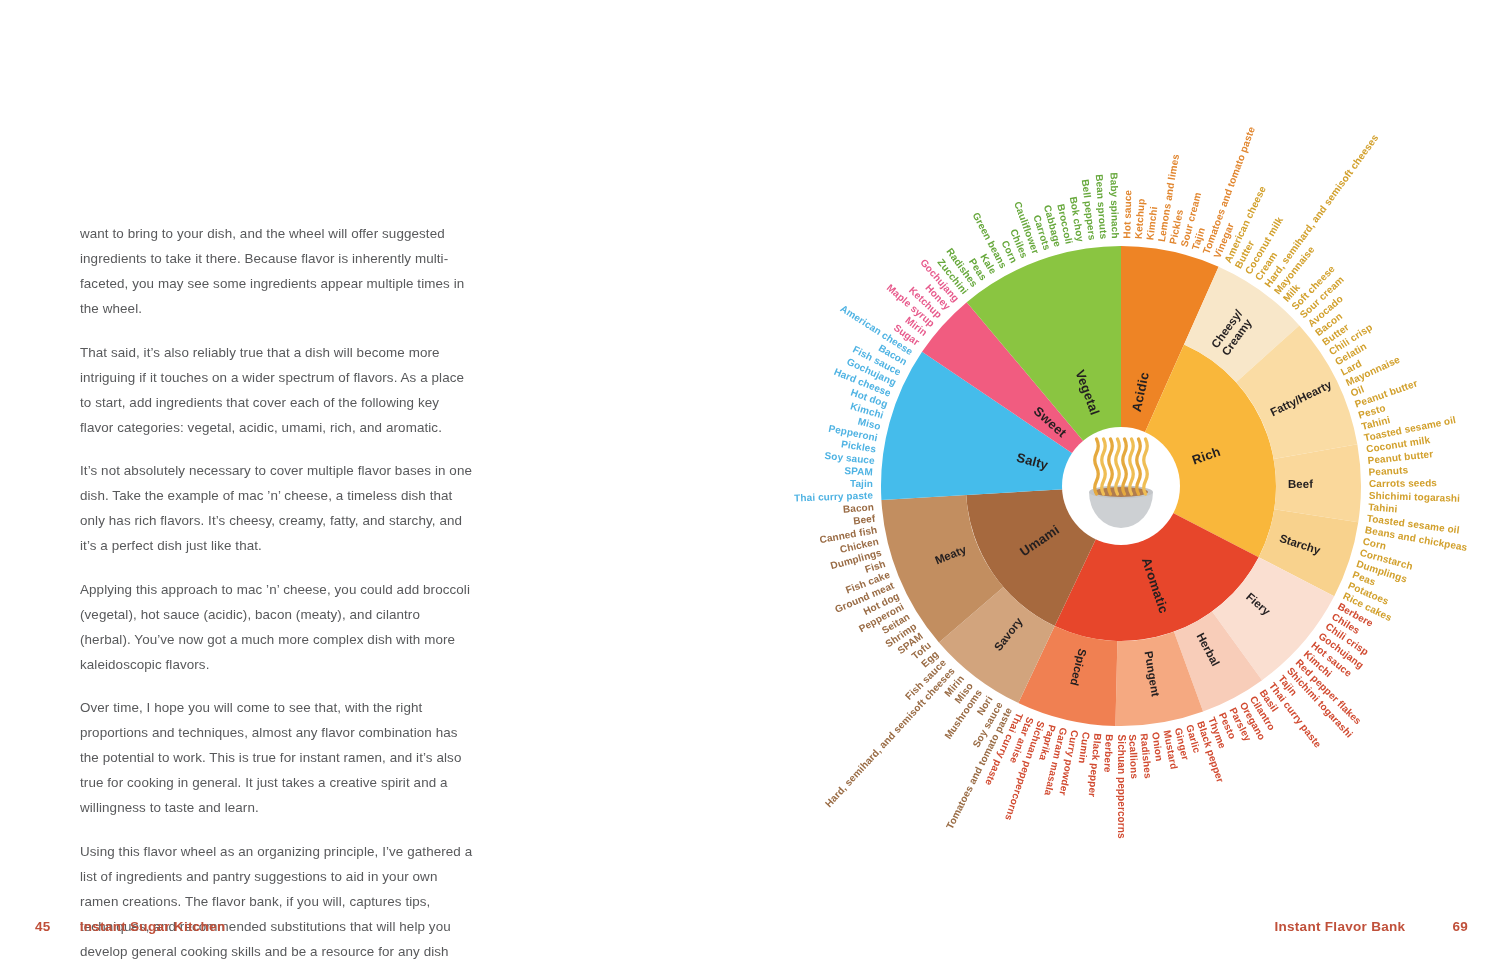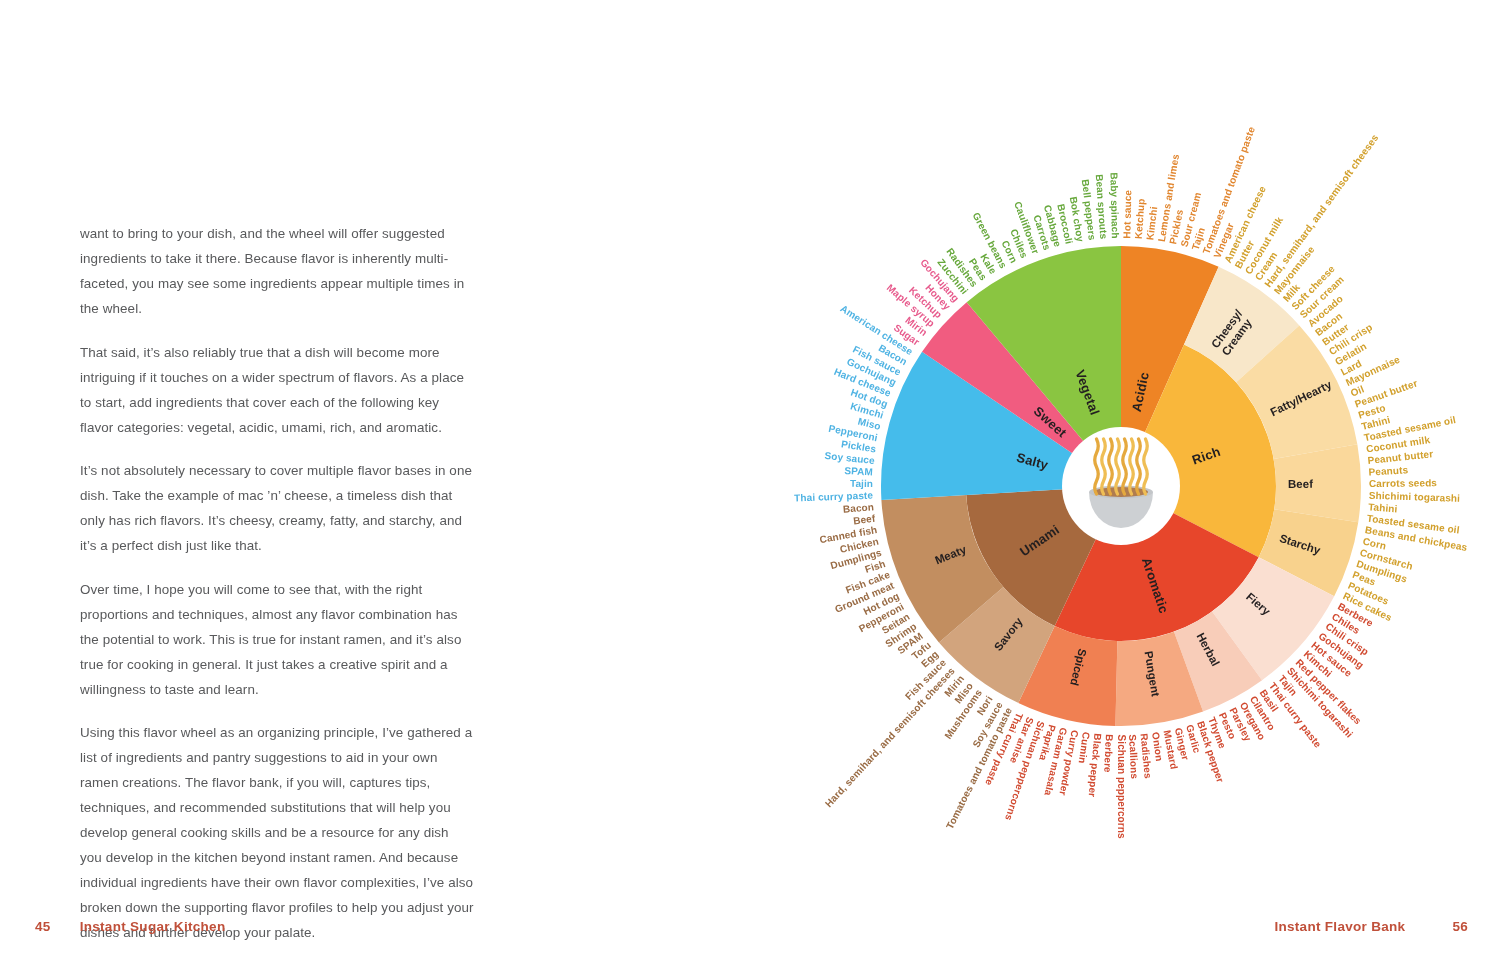--- a/index.html
+++ b/index.html
@@ -20,20 +20,21 @@
   .subcategory-label{font-size:11.5px;font-weight:700}
 </style>
 </head>
 <body style="--accent: #C0503A;">
 
 <section>
   <div class="body-text">
     <p>want to bring to your dish, and the wheel will offer suggested ingredients to take it there. Because flavor is inherently multi-faceted, you may see some ingredients appear multiple times in the wheel.</p>
     <p>That said, it’s also reliably true that a dish will become more intriguing if it touches on a wider spectrum of flavors. As a place to start, add ingredients that cover each of the following key flavor categories: vegetal, acidic, umami, rich, and aromatic.</p>
     <p>It’s not absolutely necessary to cover multiple flavor bases in one dish. Take the example of mac ’n’ cheese, a timeless dish that only has rich flavors. It’s cheesy, creamy, fatty, and starchy, and it’s a perfect dish just like that.</p>
+    <p>Applying this approach to mac ’n’ cheese, you could add broccoli (vegetal), hot sauce (acidic), bacon (meaty), and cilantro (herbal). You’ve now got a much more complex dish with more kaleidoscopic flavors.</p>
     <p>Over time, I hope you will come to see that, with the right proportions and techniques, almost any flavor combination has the potential to work. This is true for instant ramen, and it’s also true for cooking in general. It just takes a creative spirit and a willingness to taste and learn.</p>
     <p>Using this flavor wheel as an organizing principle, I’ve gathered a list of ingredients and pantry suggestions to aid in your own ramen creations. The flavor bank, if you will, captures tips, techniques, and recommended substitutions that will help you develop general cooking skills and be a resource for any dish you develop in the kitchen beyond instant ramen. And because individual ingredients have their own flavor complexities, I’ve also broken down the supporting flavor profiles to help you adjust your dishes and further develop your palate.</p>
   </div>
   <footer class="page-footer footer-left">
     <span>45</span><span class="running">Instant Sugar Kitchen</span>
   </footer>
 </section>
 
 <section>
   <div id="wheel">
@@ -218,15 +219,15 @@
       <div class="wlabel item-label" style="color: rgb(103, 168, 60); margin-top: -0.55em; right: 50%; top: 50%; transform-origin: 100% 50%; transform: rotate(72.67deg) translateX(-248px);">Carrots</div>
       <div class="wlabel item-label" style="color: rgb(103, 168, 60); margin-top: -0.55em; right: 50%; top: 50%; transform-origin: 100% 50%; transform: rotate(75.33deg) translateX(-248px);">Cabbage</div>
       <div class="wlabel item-label" style="color: rgb(103, 168, 60); margin-top: -0.55em; right: 50%; top: 50%; transform-origin: 100% 50%; transform: rotate(78deg) translateX(-248px);">Broccoli</div>
       <div class="wlabel item-label" style="color: rgb(103, 168, 60); margin-top: -0.55em; right: 50%; top: 50%; transform-origin: 100% 50%; transform: rotate(80.67deg) translateX(-248px);">Bok choy</div>
       <div class="wlabel item-label" style="color: rgb(103, 168, 60); margin-top: -0.55em; right: 50%; top: 50%; transform-origin: 100% 50%; transform: rotate(83.33deg) translateX(-248px);">Bell peppers</div>
       <div class="wlabel item-label" style="color: rgb(103, 168, 60); margin-top: -0.55em; right: 50%; top: 50%; transform-origin: 100% 50%; transform: rotate(86deg) translateX(-248px);">Bean sprouts</div>
       <div class="wlabel item-label" style="color: rgb(103, 168, 60); margin-top: -0.55em; right: 50%; top: 50%; transform-origin: 100% 50%; transform: rotate(88.67deg) translateX(-248px);">Baby spinach</div>
       <div class="wlabel category-label" style="color: rgb(35, 31, 32); margin-top: -0.55em; right: 50%; top: 50%; transform-origin: 100% 50%; transform: rotate(70deg) translateX(-76px);">Vegetal</div>
     </div>
   <footer class="page-footer footer-right">
-    <span class="running">Instant Flavor Bank</span><span>56</span>
+    <span class="running">Instant Flavor Bank</span><span>69</span>
   </footer>
 </section>
 
 </body></html>

